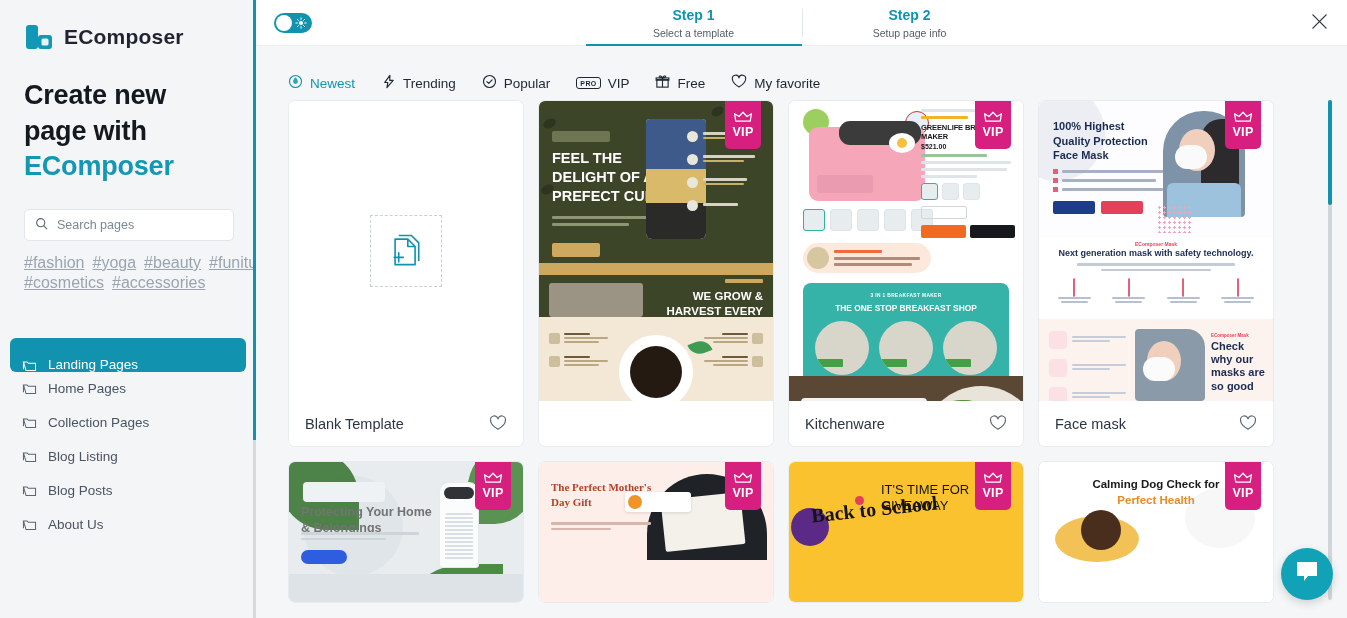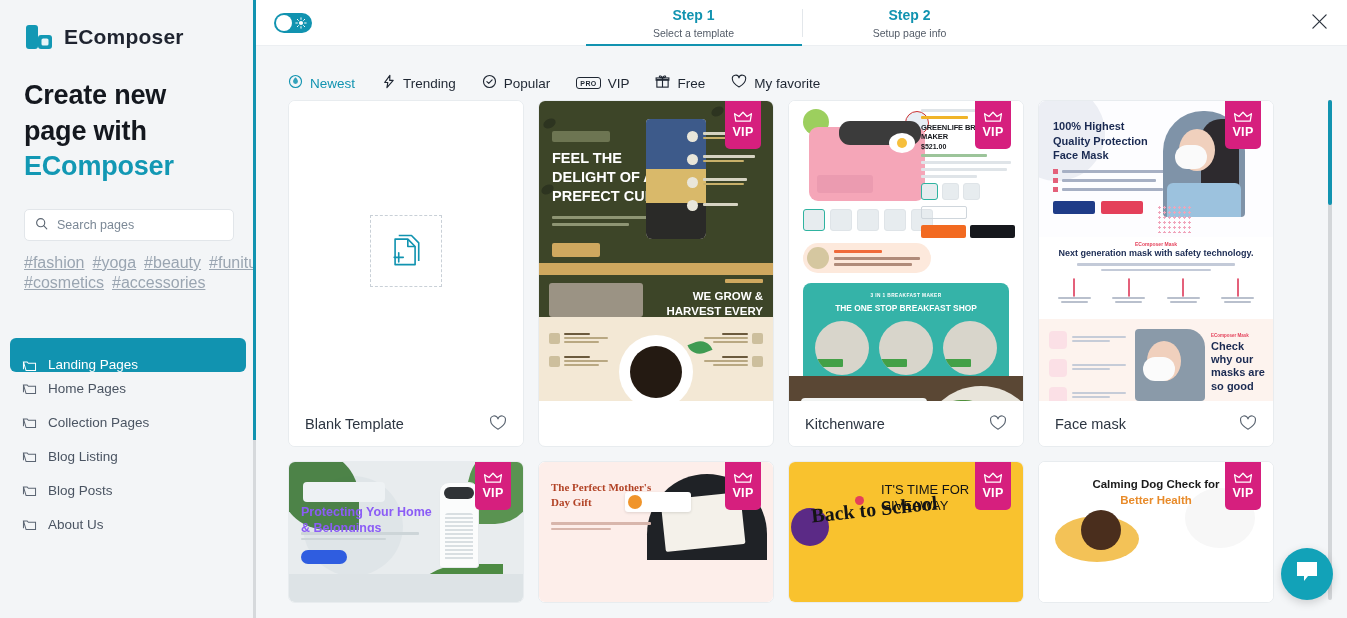--- a/index.html
+++ b/index.html
@@ -296,21 +296,21 @@
   .fm-band .rt i{display:block;height:2.3px;background:#c6ccd8;border-radius:1px;margin-bottom:2.5px;}
   .fm-foot{position:absolute;left:0;right:0;top:332px;bottom:0;background:#fff;}
 
   
   .ap{position:absolute;inset:0;background:#e8ecee;}
   .ap .leafA{position:absolute;left:-10px;top:-12px;width:80px;height:80px;background:#3f7a3a;border-radius:0 60% 0 60%;opacity:.92;}
   .ap .leafB{position:absolute;right:-14px;top:-18px;width:70px;height:80px;background:#4d8b43;border-radius:60% 0 60% 0;opacity:.92;}
   .ap .leafC{position:absolute;right:20px;bottom:-22px;width:90px;height:60px;background:#4d8b43;border-radius:60% 0 60% 0;}
   .ap .circleBg{position:absolute;left:14px;top:14px;width:100px;height:100px;border-radius:50%;background:#dfe5e8;}
   .ap .stars{position:absolute;left:14px;top:20px;width:82px;height:20px;background:#eef2f4;border-radius:4px;}
-  .ap .h1{position:absolute;left:12px;top:42px;width:140px;color:#8b5cf6;font-size:12.5px;font-weight:bold;line-height:1.3;}
+  .ap .h1{position:absolute;left:12px;top:42px;width:140px;color:#737373;font-size:12.5px;font-weight:bold;line-height:1.3;}
   .ap .p{position:absolute;left:12px;top:70px;width:118px;}
   .ap .p i{display:block;height:2.5px;background:#cdd5d8;border-radius:1px;margin-bottom:3px;}
   .ap .btn{position:absolute;left:12px;top:88px;width:46px;height:14px;background:#2f5de0;border-radius:7px;}
   .ap .dev{position:absolute;right:44px;top:20px;width:40px;height:86px;background:#fbfcfc;border-radius:10px 10px 3px 3px;border:1px solid #e6eaec;}
   .ap .dev .top{position:absolute;left:4px;top:4px;right:4px;height:12px;border-radius:8px;background:#2f3336;}
   .ap .dev .grill{position:absolute;left:5px;top:30px;right:5px;bottom:6px;background:
     repeating-linear-gradient(#d9dfe2 0 2px, #fbfcfc 2px 4px);border-radius:3px;}
   .ap .shelf{position:absolute;left:0;right:0;bottom:0;height:28px;background:#dde3e6;}
 
   
@@ -939,21 +939,21 @@
               <span class="vtxt">VIP</span>
             </div>
           </div>
         </div>
 
         <div class="card">
           <div class="thumb-area short">
             <div class="mock db">
               <div class="swirl"></div>
               <div class="h">Calming Dog Check for</div>
-              <div class="h2">Better Health</div>
+              <div class="h2">Perfect Health</div>
               <div class="bed"></div>
                 <div class="dog"></div>
             </div>
             <div class="vip">
               <svg width="18" height="12" viewBox="0 0 20 13">
                   <path d="M2 11h16l1.4-8.2-5 3.2L10 1.2 5.6 6 .6 2.8z" fill="none" stroke="#ffffff" stroke-width="1.4" stroke-linejoin="round"></path>
                 </svg>
               <span class="vtxt">VIP</span>
             </div>
           </div>

